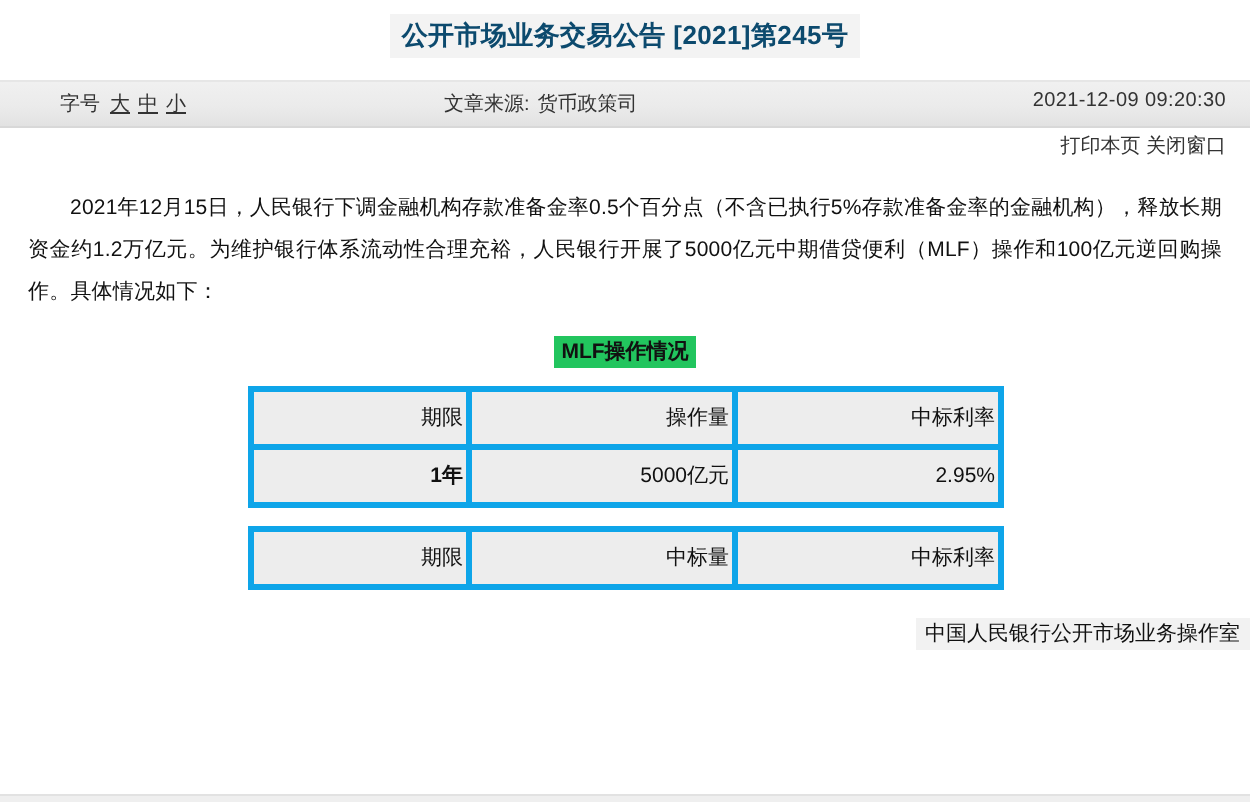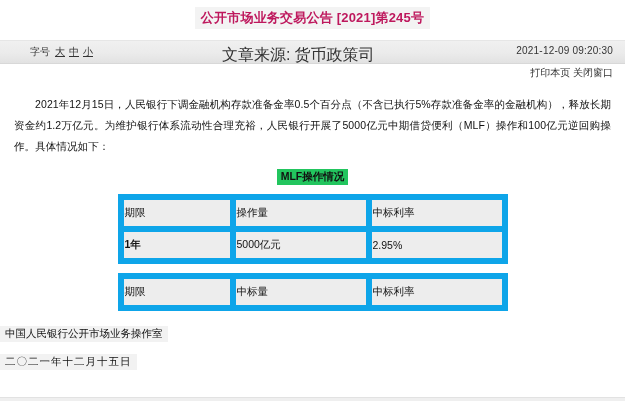--- a/index.html
+++ b/index.html
@@ -21,21 +21,21 @@
     width: 100%;
     text-align: center;
     padding-top: 7px;
     box-sizing: border-box;
   }
   .doc-title {
     display: inline-block;
     font-size: 13px;
     font-weight: bold;
     letter-spacing: 0.2px;
-    color: #be185d;
+    color: #0c4a6e;
     background: #f3f3f3;
     padding: 2px 6px;
   }
 
   
   .meta-bar {
     position: relative;
     margin-top: 11px;
     height: 22px;
     background: linear-gradient(to bottom, #f0f0f0 0%, #ebebeb 55%, #e2e2e2 100%);
@@ -54,21 +54,21 @@
   .fs-opt {
     text-decoration: underline;
     margin: 0 2px;
     cursor: pointer;
     color: #333;
   }
   .meta-center {
     position: absolute;
     left: 222px;
     top: 4px;
-    font-size: 16px;
+    font-size: 10px;
     color: #333;
     white-space: nowrap;
   }
   .meta-center .src-label { margin-right: 4px; }
   .meta-right {
     position: absolute;
     right: 12px;
     top: 4px;
     font-size: 10px;
     color: #333;
@@ -127,37 +127,37 @@
     display: flex;
     justify-content: center;
   }
   table.data-table {
     border-collapse: collapse;
     width: 360px;
     background: #ededed;
     table-layout: fixed;
   }
   table.data-table td {
-    border: 6px solid #0ea5e9;
-    text-align: left;
+    border: 3px solid #0ea5e9;
+    text-align: right;
     font-size: 10.5px;
     height: 24px;
     color: #111;
     background: #ededed;
   }
   table.data-table tr.head td {
     font-weight: normal;
   }
   table.data-table td.c1 { width: 104px; font-weight: bold; }
   table.data-table td.c2 { width: 128px; }
   table.data-table td.c3 { width: 128px; }
 
   
   .sign {
-    text-align: left;
+    text-align: right;
     margin-top: 12px;
   }
   .sign span {
     display: inline-block;
     font-size: 10.5px;
     color: #111;
     background: #f2f2f2;
     padding: 1px 5px;
   }
   .sign.date { margin-top: 9px; }
@@ -232,19 +232,16 @@
           <td class="c2">中标量</td>
           <td class="c3">中标利率</td>
         </tr>
       </tbody>
     </table>
   </div>
 
   <div class="sign">
     <span>中国人民银行公开市场业务操作室</span>
   </div>
-  <div class="sign date">
-    <span>二〇二一年十二月十五日</span>
-  </div>
 
 </div>
 
 <div class="bottom-rule"></div>
 
 </body></html>

